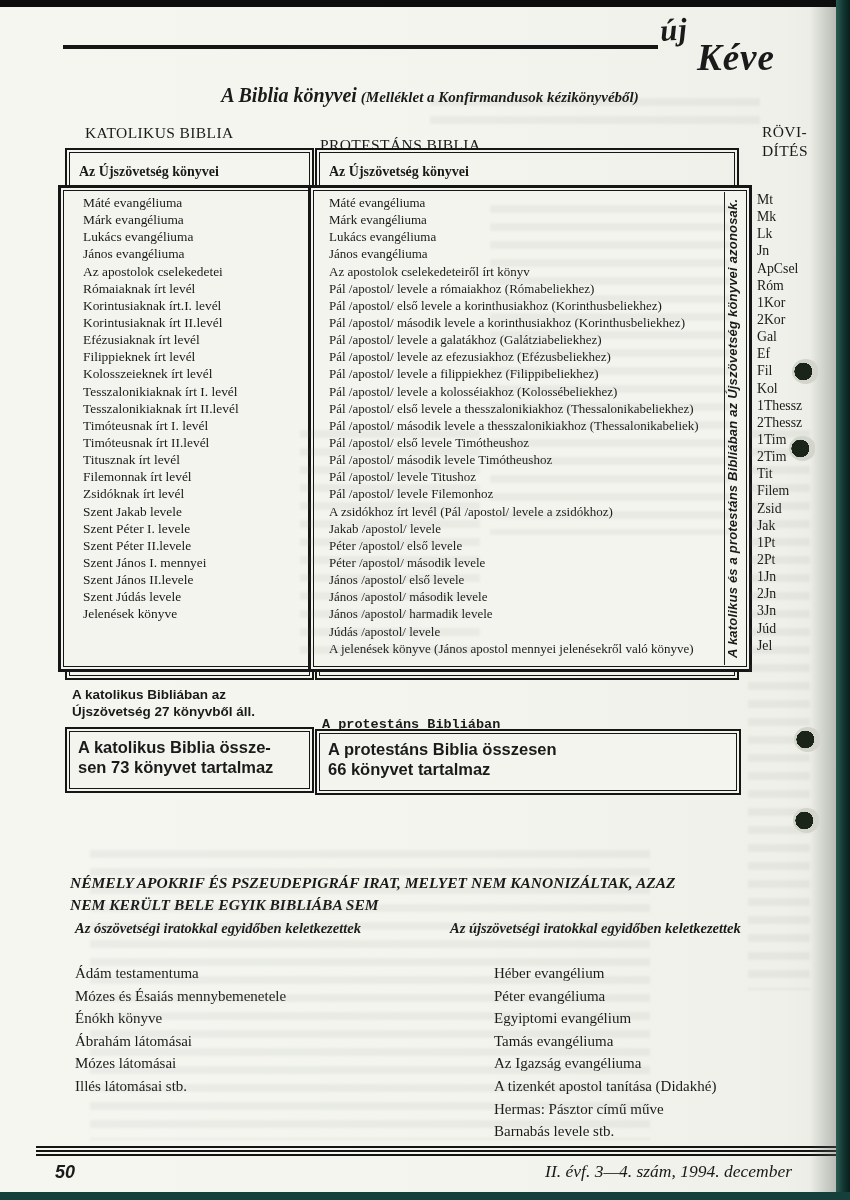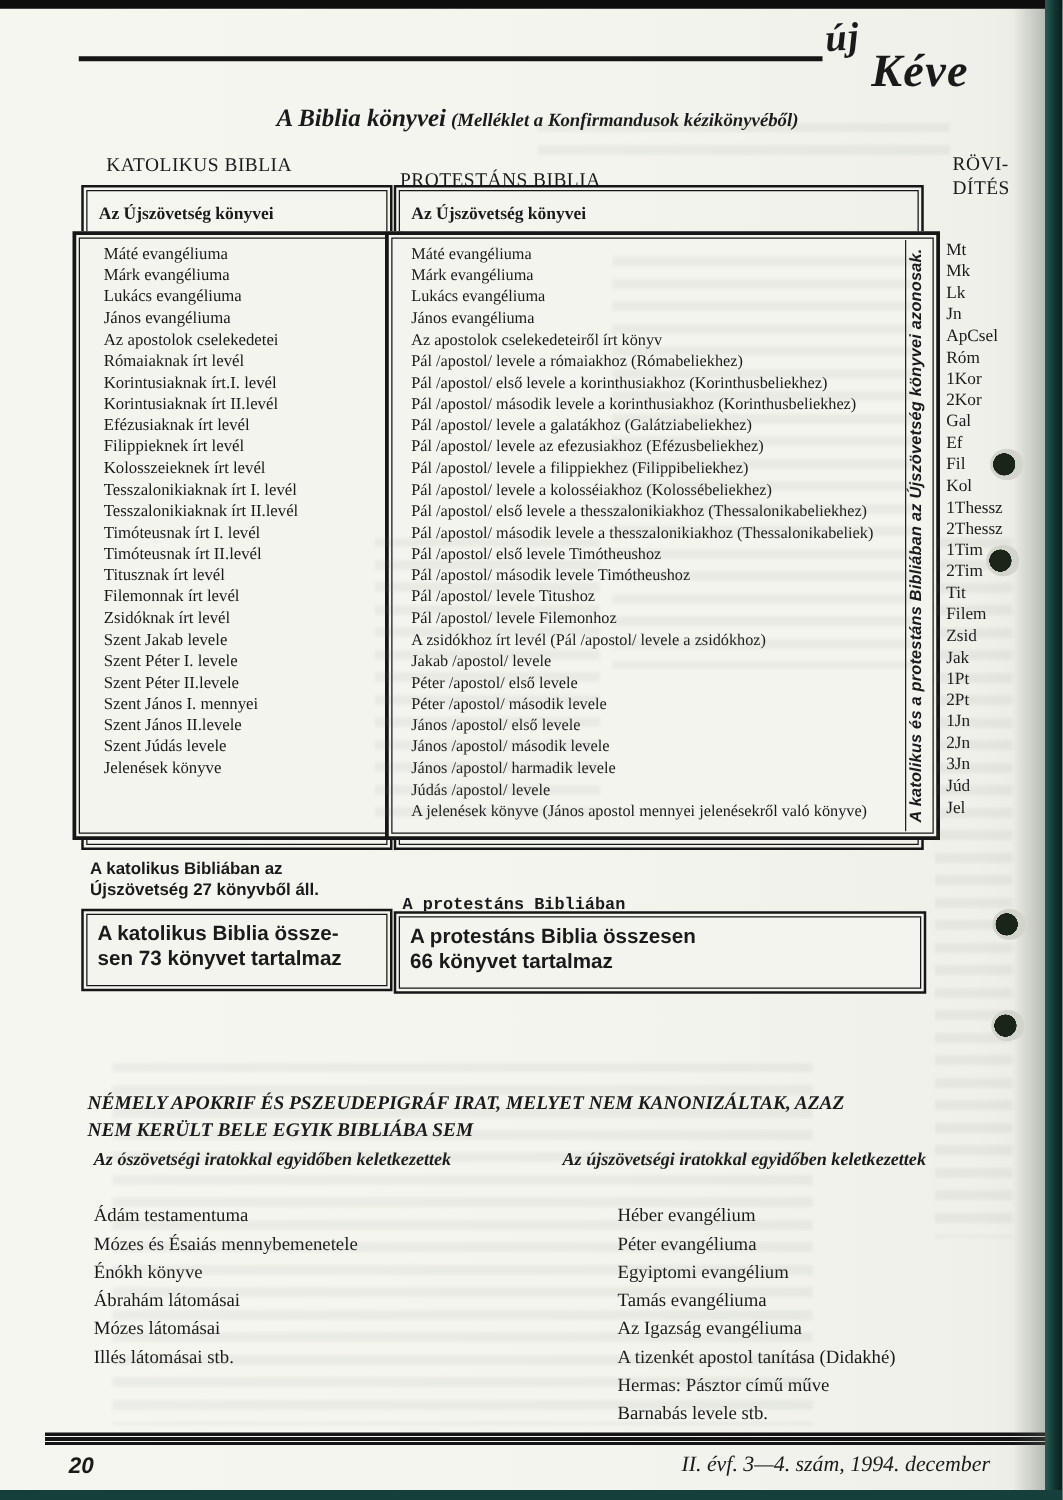--- a/index.html
+++ b/index.html
@@ -256,21 +256,21 @@
       <li>Péter evangéliuma</li>
       <li>Egyiptomi evangélium</li>
       <li>Tamás evangéliuma</li>
       <li>Az Igazság evangéliuma</li>
       <li>A tizenkét apostol tanítása (Didakhé)</li>
       <li>Hermas: Pásztor című műve</li>
       <li>Barnabás levele stb.</li>
     </ul>
 
   <div class="foot-rule"></div>
-  <div class="page-num">20</div>
+  <div class="page-num">50</div>
   <div class="issue">II. évf. 3—4. szám, 1994. december</div>
 
   <div class="hole" style="left:792px;top:359px;"></div>
   <div class="hole" style="left:789px;top:436px;"></div>
   <div class="hole" style="left:794px;top:727px;"></div>
   <div class="hole" style="left:793px;top:808px;"></div>
 
 </div>
 
 </body></html>

